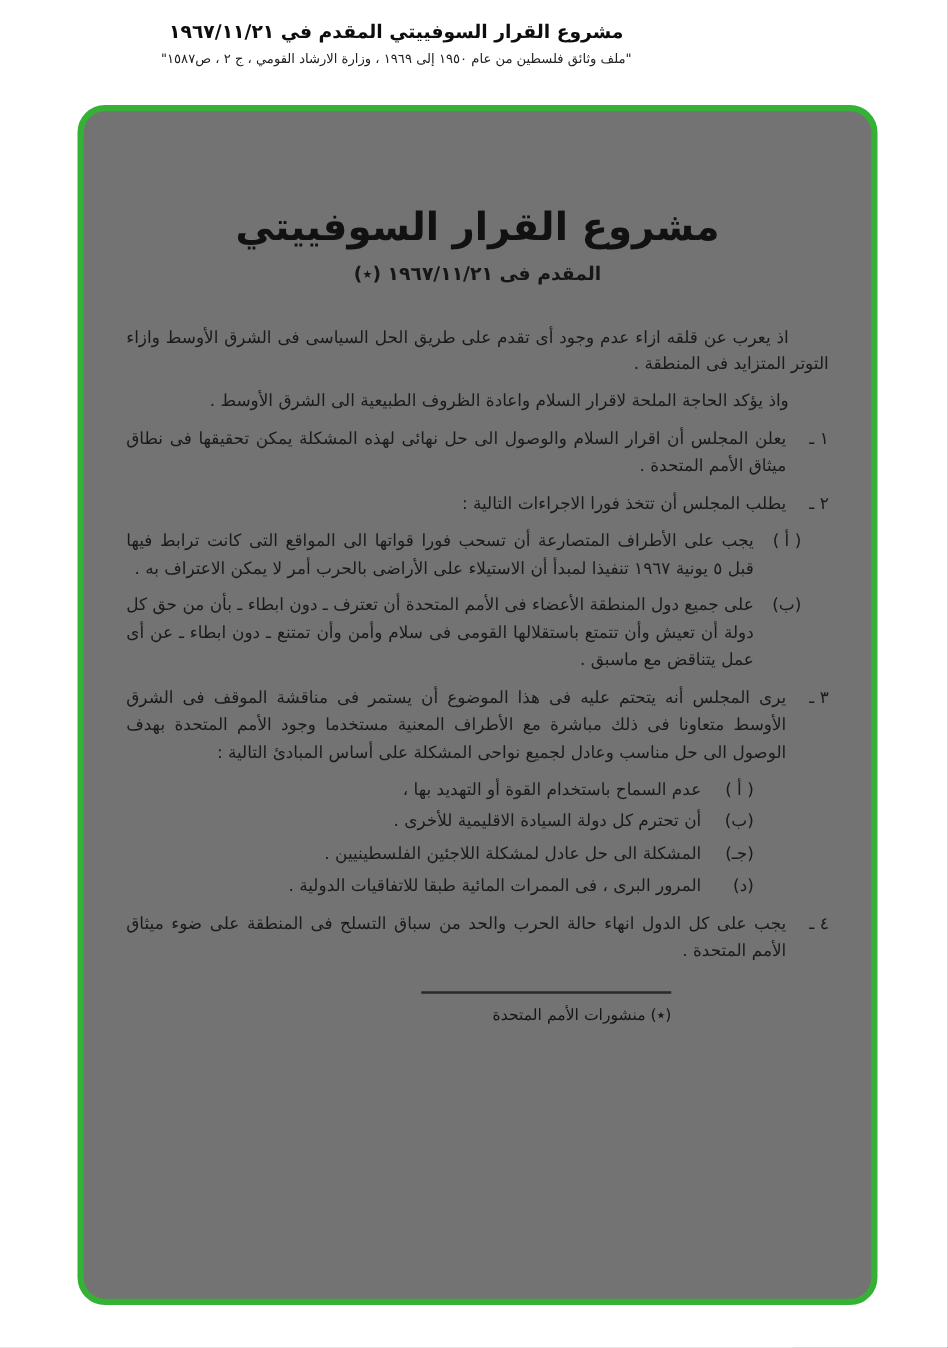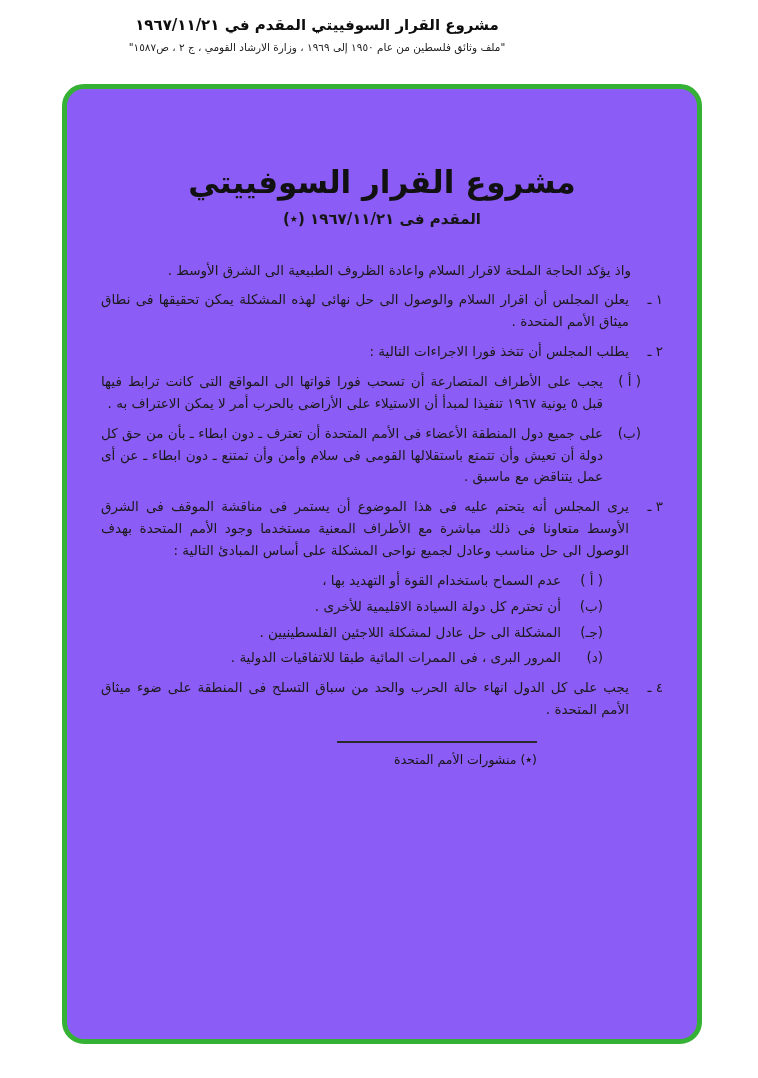--- a/index.html
+++ b/index.html
@@ -17,21 +17,21 @@
   .top-title { font-size: 15px; font-weight: bold; color: #0d0d0d; letter-spacing: 0.2px; }
   .top-source { font-size: 10.5px; color: #222; margin-top: 7px; }
 
   
   .frame {
     position: absolute;
     left: 62px; top: 84px;
     width: 640px; height: 960px;
     border: 5px solid #35b235;
     border-radius: 22px;
-    background: #8b5cf6;
+    background: #737373;
     padding: 36px 30px 16px 30px;
     overflow: hidden;
   }
 
   .doc { direction: rtl; height: 100%; position: relative; }
 
   .doc-title {
     text-align: center;
     font-size: 31px;
     font-weight: bold;
@@ -79,20 +79,21 @@
     <div class="top-source">"ملف وثائق فلسطين من عام ١٩٥٠ إلى ١٩٦٩ ، وزارة الارشاد القومي ، ج ٢ ، ص١٥٨٧"</div>
   </div>
 
   <div class="frame" style="border-color: rgb(53, 178, 53);">
     <div class="doc body-text">
 
       <h1 class="doc-title">مشروع القرار السوفييتي</h1>
       <h2 class="doc-subtitle">المقدم فى ١٩٦٧/١١/٢١ (٭)</h2>
 
 
+      <p class="para">اذ يعرب عن قلقه ازاء عدم وجود أى تقدم على طريق الحل السياسى فى الشرق الأوسط وازاء التوتر المتزايد فى المنطقة .</p>
       <p class="para">واذ يؤكد الحاجة الملحة لاقرار السلام واعادة الظروف الطبيعية الى الشرق الأوسط .</p>
 
       <div class="item l1">
         <span class="marker">١ ـ</span>
         <span class="txt">يعلن المجلس أن اقرار السلام والوصول الى حل نهائى لهذه المشكلة يمكن تحقيقها فى نطاق ميثاق الأمم المتحدة .</span>
       </div>
 
       <div class="item l1">
         <span class="marker">٢ ـ</span>
         <span class="txt">يطلب المجلس أن تتخذ فورا الاجراءات التالية :</span>

